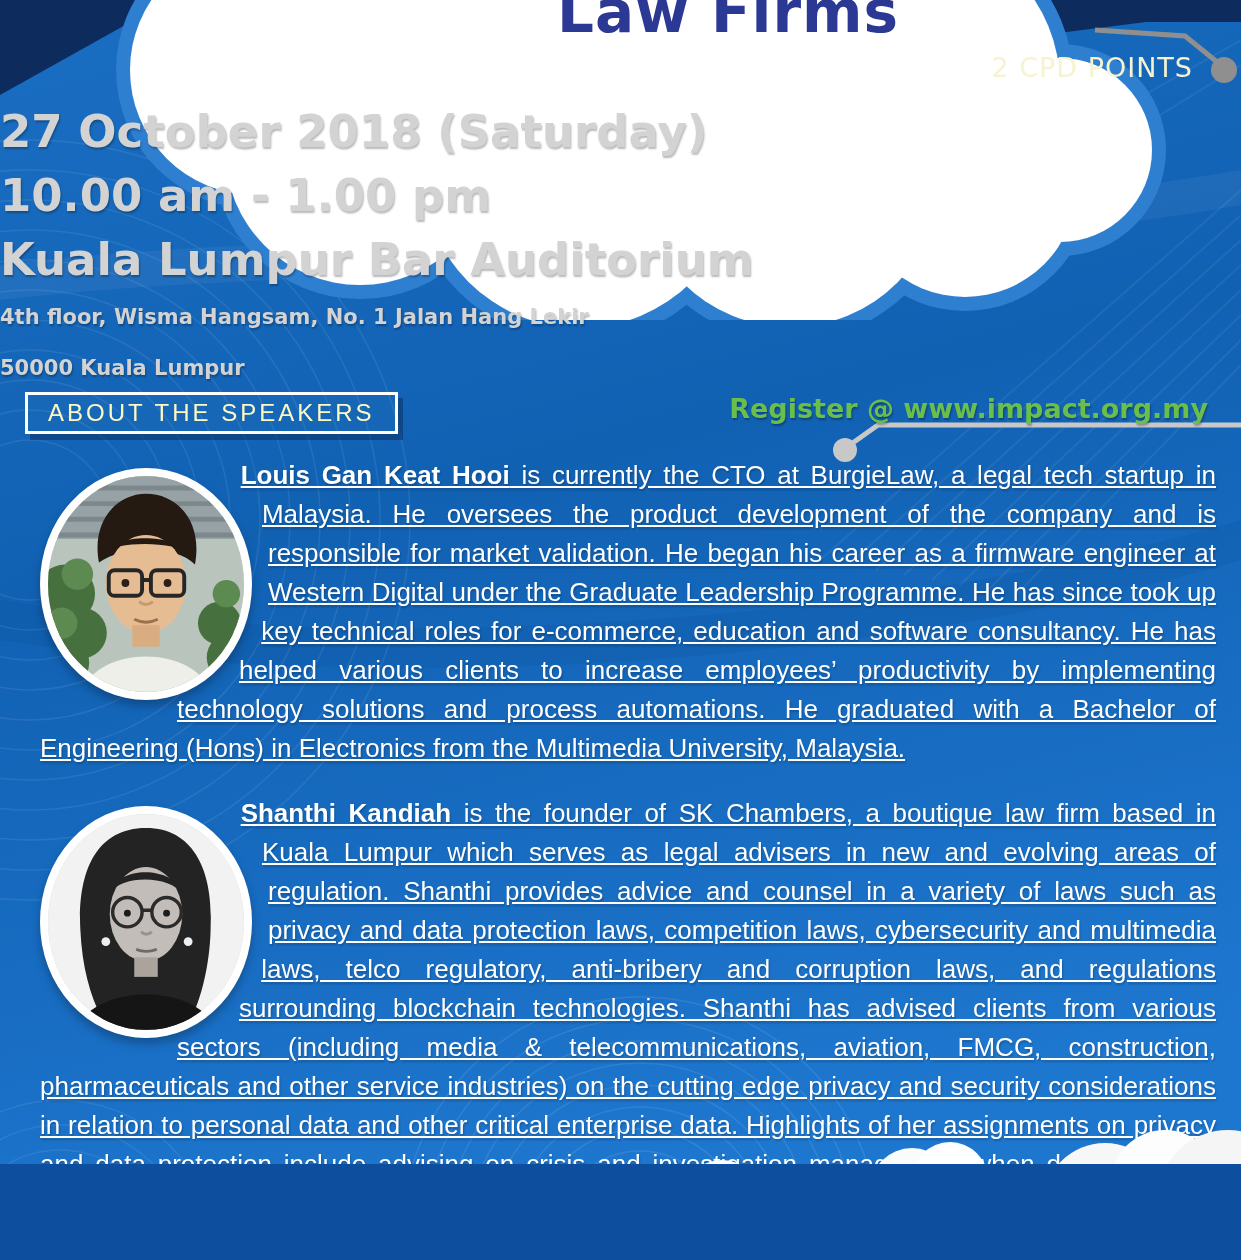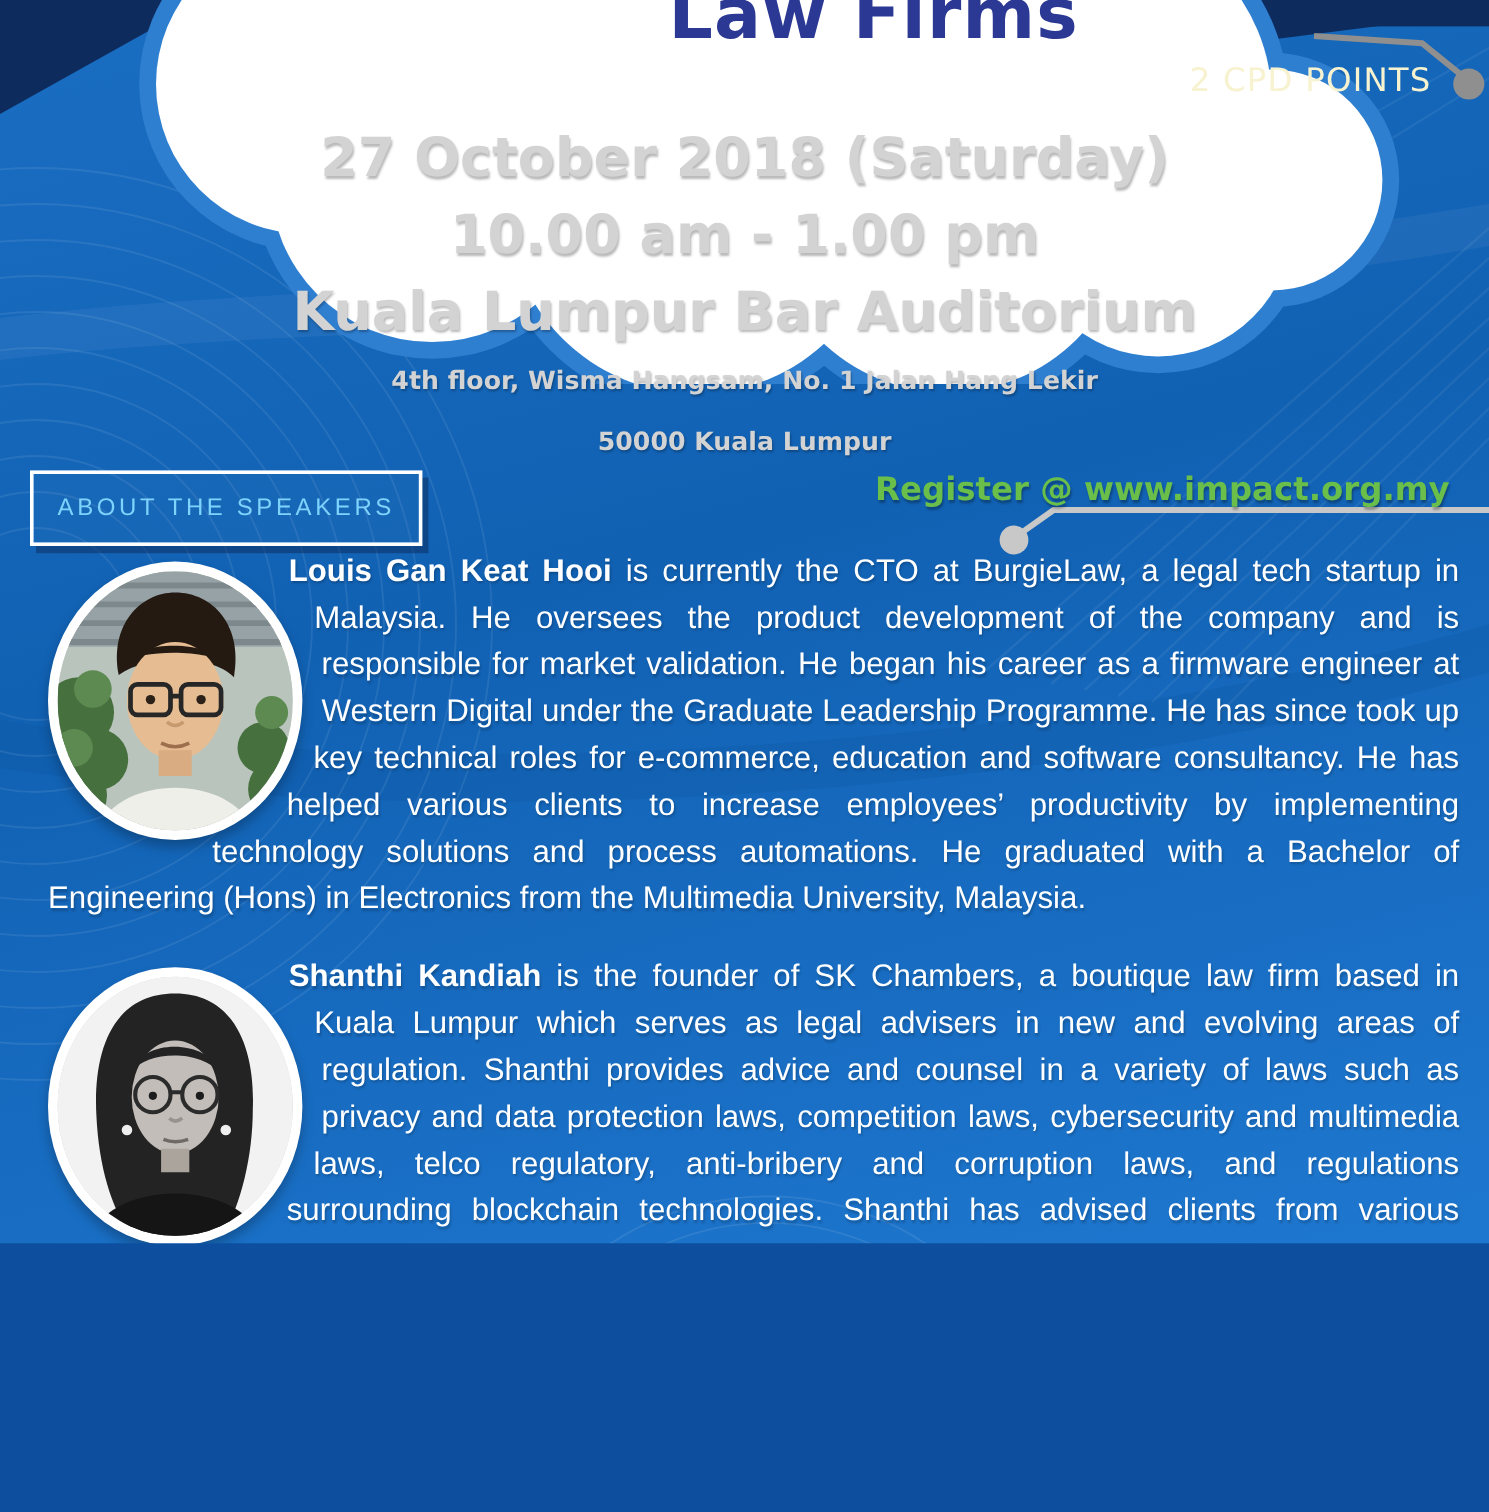--- a/index.html
+++ b/index.html
@@ -1,48 +1,48 @@
 <!DOCTYPE html>
 <html><head>
 <meta charset="utf-8">
 <style>
   html,body{margin:0;padding:0;background:#0d4f9e;}
-  .page{position:relative;width:1241px;height:1036px;overflow:hidden;
+  .page{position:relative;width:1241px;height:1164px;overflow:hidden;
         font-family:"Liberation Sans",sans-serif;}
   .page svg.layer{position:absolute;left:0;top:0;pointer-events:none;}
 
   
   .title{position:absolute;left:353px;top:-18px;width:750px;margin:0;
          text-align:center;font-family:"DejaVu Sans",sans-serif;
          font-size:58px;line-height:60px;font-weight:bold;color:#2b3994;
          letter-spacing:1px;z-index:4;}
   .cpd{position:absolute;right:48px;top:52px;z-index:4;
        font-family:"DejaVu Sans",sans-serif;font-weight:normal;font-size:27px;
        color:#f7f2cf;letter-spacing:1px;}
 
   
-  .datetime{position:absolute;left:0;top:100px;width:1241px;text-align:center;
+  .datetime{position:absolute;left:0;top:100px;width:1241px;text-align:left;
             z-index:4;color:#d3d3d3;font-family:"DejaVu Sans",sans-serif;
             font-weight:bold;text-shadow:1px 2px 2px rgba(0,0,0,.28);}
   .datetime .big{font-size:45px;line-height:64px;}
   .datetime .small{font-size:21px;line-height:51px;}
 
   
-  .about-box{position:absolute;left:25px;top:392px;z-index:4;color:#7dd3fc;
-             border:3px solid #fff;padding:17px 20px;font-size:20px;
+  .about-box{position:absolute;left:25px;top:392px;z-index:4;color:#fef9c3;
+             border:3px solid #fff;padding:4px 20px;font-size:24px;
              letter-spacing:3px;box-shadow:5px 6px 0 rgba(10,35,80,.45);
              background:rgba(255,255,255,0.02);}
   .register{position:absolute;right:33px;top:393px;z-index:4;
             font-family:"DejaVu Sans",sans-serif;font-weight:bold;
             font-size:27px;color:#6abf4b;text-shadow:1px 2px 2px rgba(0,0,0,.3);}
 
   
   .speakers{position:absolute;left:40px;top:456px;width:1176px;z-index:4;}
   .bio{margin:0 0 26px 0;color:#fff;font-size:26px;line-height:39px;
-       text-align:justify;text-shadow:1px 2px 2px rgba(0,0,0,.22);}
+       text-align:justify;text-shadow:1px 2px 2px rgba(0,0,0,.22);text-decoration:underline;}
   .bio b{font-weight:bold;}
   .photo{float:left;width:196px;height:216px;border:8px solid #fff;
          border-radius:50%;overflow:hidden;margin:12px 22px 6px 0;
          shape-outside:circle(122px at 106px 116px);
          box-shadow:0 6px 10px rgba(0,0,0,.25);background:#cfd8cd;}
   .photo svg{display:block;width:100%;height:100%;}
 
   
   .price{position:absolute;z-index:5;font-family:"DejaVu Sans",sans-serif;
          font-weight:bold;color:#3c3b9d;}

